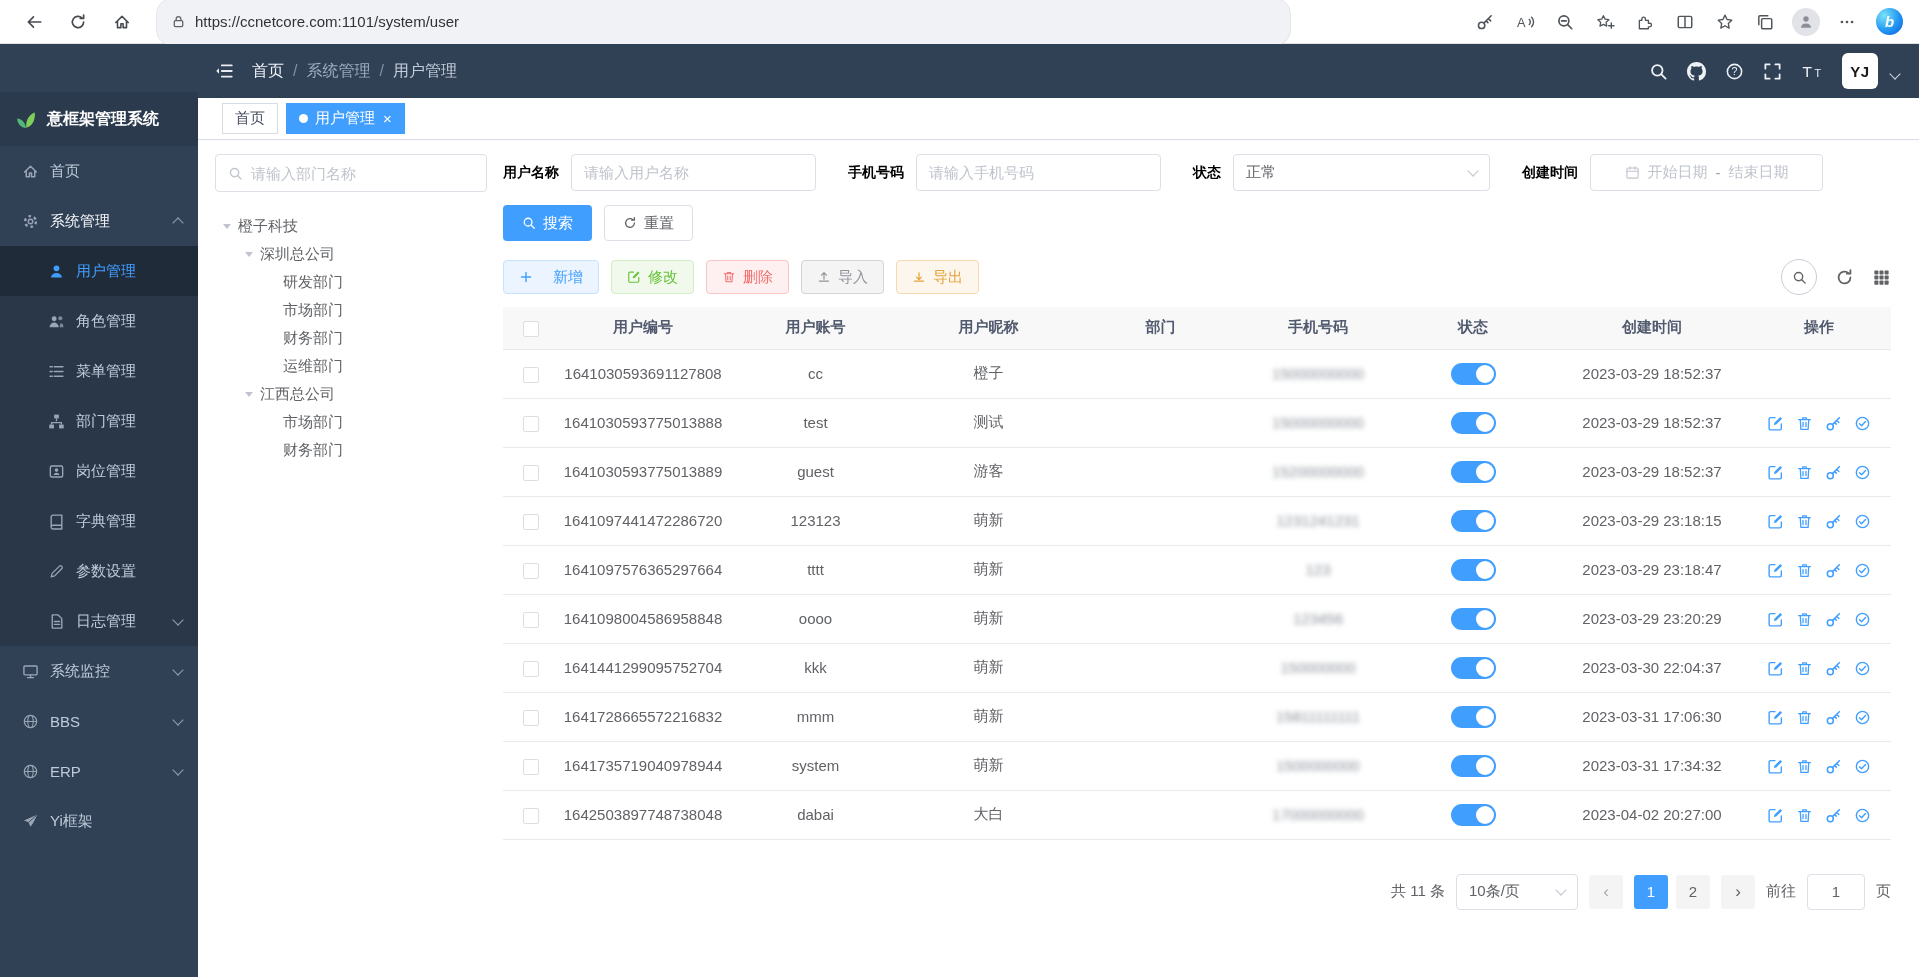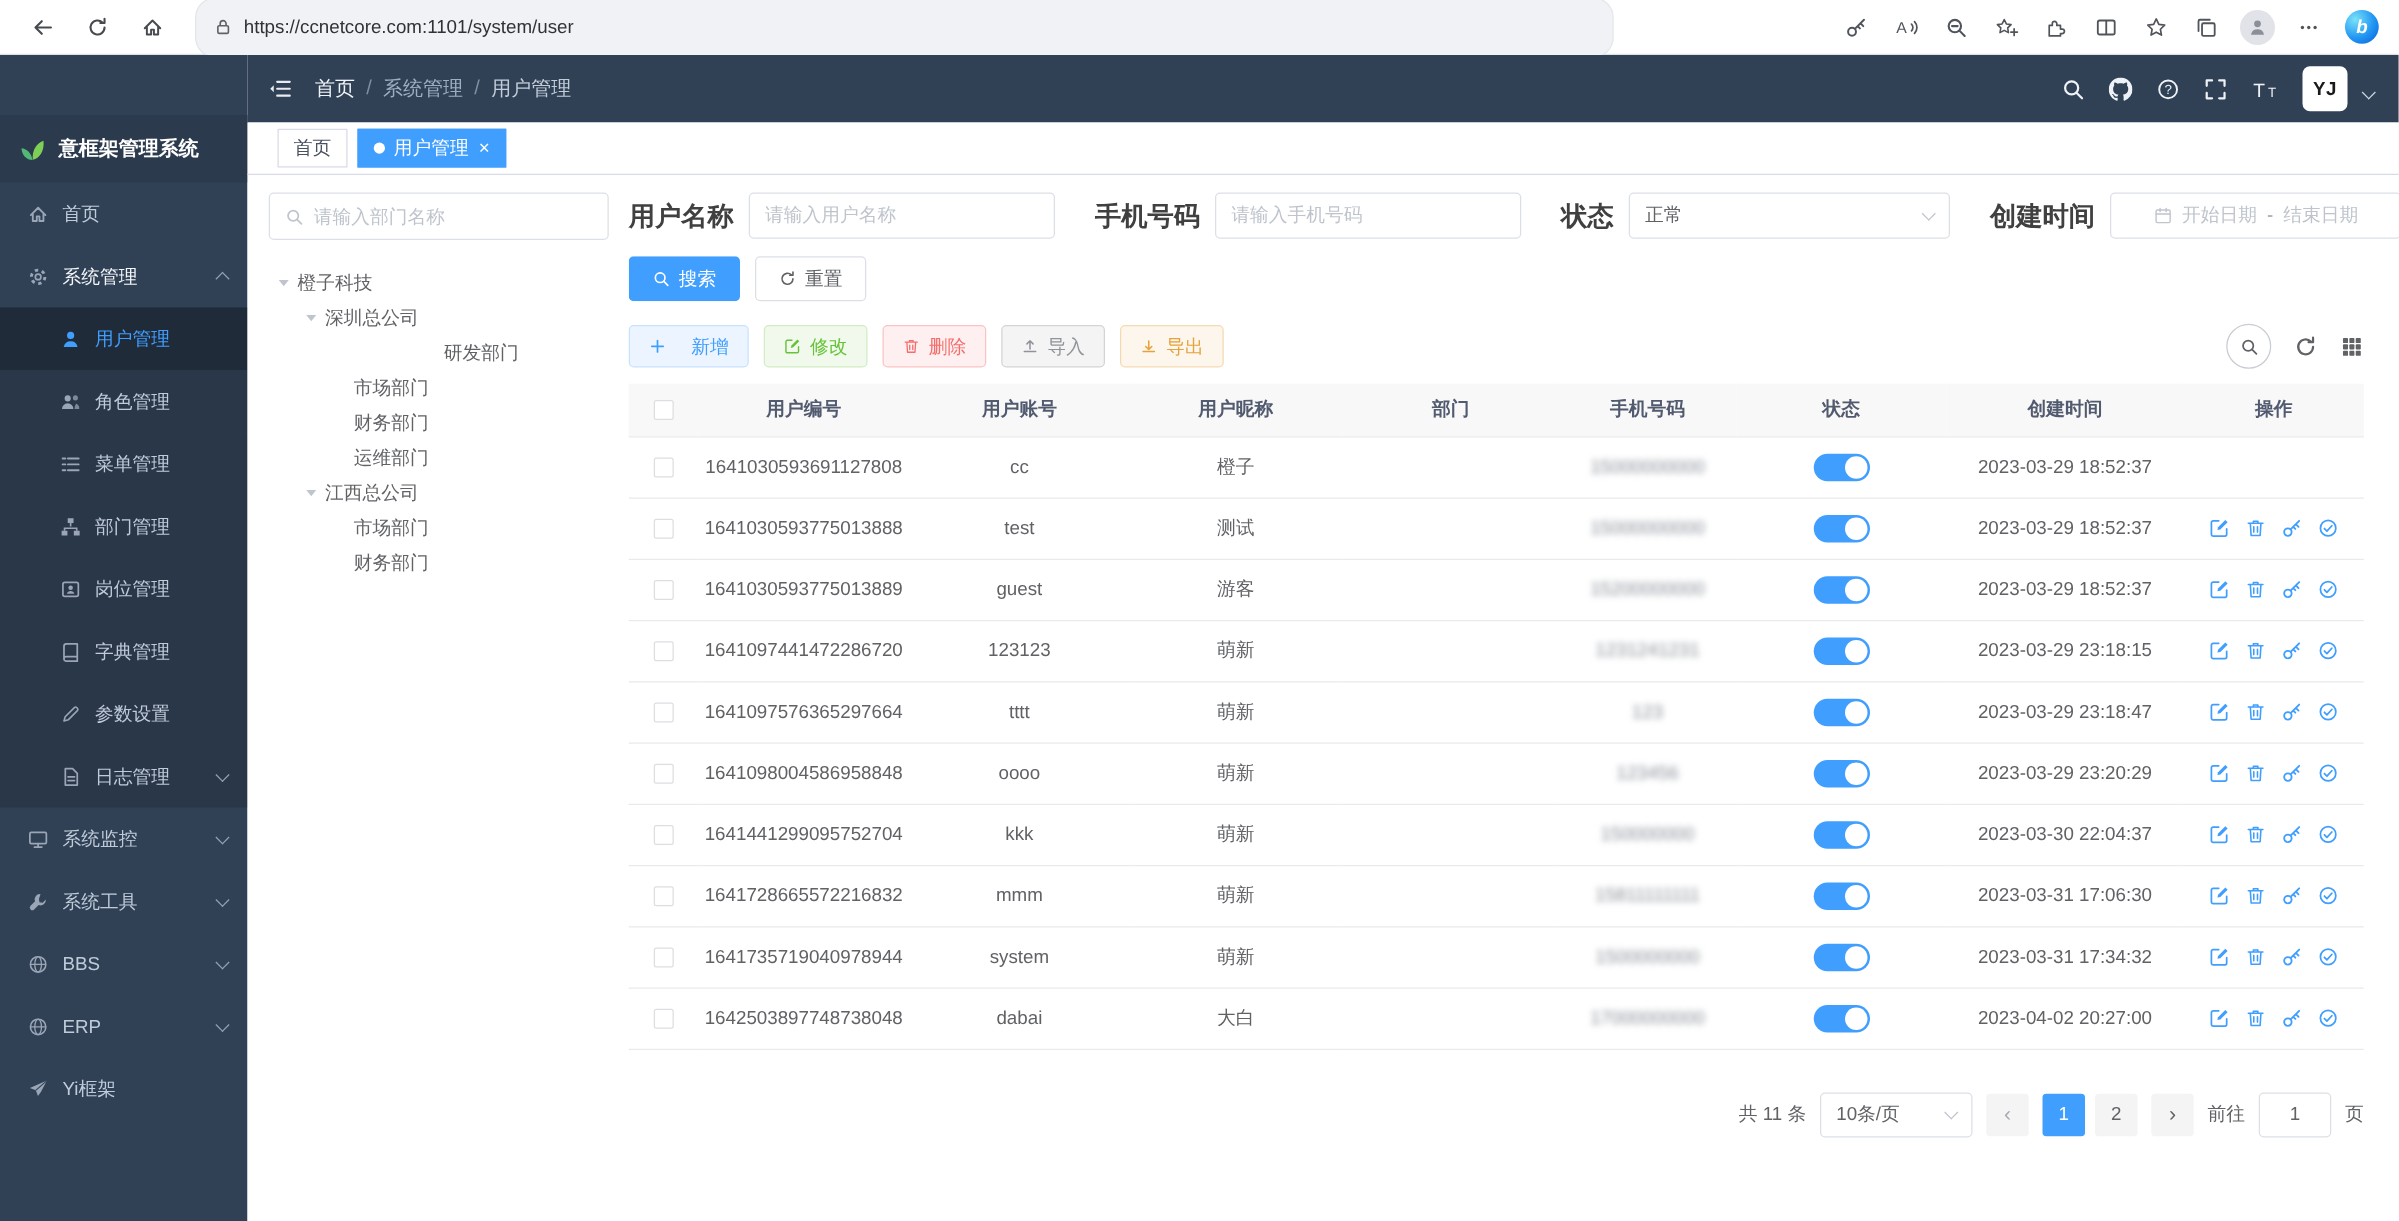--- a/index.html
+++ b/index.html
@@ -75,21 +75,21 @@
 .tree{margin-top:20px;}
 .tree-node{display:flex;align-items:center;height:28px;font-size:15px;color:#606266;cursor:pointer;}
 .tree-caret{width:0;height:0;border:4.5px solid transparent;border-top:5.5px solid #c0c4cc;margin:5px 7px 0 0;}
 .tree-caret-spacer{width:9px;height:1px;margin-right:7px;display:inline-block;}
 .right-panel{flex:1;min-width:0;}
 
 
 .filter-row{display:flex;align-items:center;margin-bottom:14px;}
 .f-group{display:flex;align-items:center;}
 .f-group + .f-group{margin-left:32px;}
-.f-label{font-size:21px;font-weight:bold;color:#404040;margin-right:12px;white-space:nowrap;}
+.f-label{font-size:14px;font-weight:bold;color:#000000;margin-right:12px;white-space:nowrap;}
 input::placeholder{color:#bfc4cc;}
 .f-input{width:245px;height:37px;border:1px solid #dcdfe6;border-radius:4px;padding:0 12px;font-size:15px;color:#606266;font-family:inherit;outline:none;background:#fff;}
 .f-select{width:257px;height:37px;border:1px solid #dcdfe6;border-radius:4px;display:flex;align-items:center;justify-content:space-between;padding:0 12px;background:#fff;cursor:pointer;}
 .sel-val{font-size:15px;color:#606266;}
 .sel-chev{width:8px;height:8px;border-right:1.6px solid #c0c4cc;border-bottom:1.6px solid #c0c4cc;transform:rotate(45deg);margin-top:-3px;}
 .f-date{width:233px;height:37px;border:1px solid #dcdfe6;border-radius:4px;display:flex;align-items:center;justify-content:center;gap:8px;background:#fff;cursor:pointer;}
 .f-date [data-icon]{width:15px;height:15px;color:#c0c4cc;}
 .ph{font-size:15px;color:#bfc4cc;white-space:nowrap;}
 .date-dash{font-size:15px;color:#9aa0a8;}
 
@@ -362,29 +362,20 @@
             <span class="mi-icon" data-icon="monitor">
               <svg viewBox="0 0 16 16">
                 <rect x="1.8" y="2.8" width="12.4" height="8.4" rx="1" fill="none" stroke="currentColor" stroke-width="1.3"></rect>
                 <path d="M8 11.2v2M5.2 13.8h5.6" stroke="currentColor" stroke-width="1.3" stroke-linecap="round"></path>
               </svg>
             </span>
             <span class="mi-label">系统监控</span>
             <span class="mi-arrow chev down"></span>
           </div>
           <div class="menu-item">
-            <span class="mi-icon" data-icon="tool">
-              <svg viewBox="0 0 16 16">
-                <path d="M9.8 2.2a3.9 3.9 0 0 0-4.1 5.4L2.3 11a1.9 1.9 0 0 0 2.7 2.7l3.4-3.4a3.9 3.9 0 0 0 5.4-4.1L11.4 8.6 9 8.2 8.6 5.8Z" fill="currentColor"></path>
-              </svg>
-            </span>
-            <span class="mi-label">系统工具</span>
-            <span class="mi-arrow chev down"></span>
-          </div>
-          <div class="menu-item">
             <span class="mi-icon" data-icon="globe">
               <svg viewBox="0 0 16 16">
                 <circle cx="8" cy="8" r="5.8" fill="none" stroke="currentColor" stroke-width="1.2"></circle>
                 <ellipse cx="8" cy="8" rx="2.5" ry="5.8" fill="none" stroke="currentColor" stroke-width="1"></ellipse>
                 <path d="M2.2 8h11.6" stroke="currentColor" stroke-width="1"></path>
               </svg>
             </span>
             <span class="mi-label">BBS</span>
             <span class="mi-arrow chev down"></span>
           </div>
@@ -485,21 +476,21 @@
           </div>
           <div class="tree" id="tree">
               <div class="tree-node" style="padding-left: 8px;">
                 <span class="tree-caret"></span>
                 <span class="tree-label">橙子科技</span>
               </div>
               <div class="tree-node" style="padding-left: 30px;">
                 <span class="tree-caret"></span>
                 <span class="tree-label">深圳总公司</span>
               </div>
-              <div class="tree-node" style="padding-left: 52px; justify-content: center;">
+              <div class="tree-node" style="padding-left: 52px;">
                 <span class="tree-caret-spacer"></span>
                 <span class="tree-label">研发部门</span>
               </div>
               <div class="tree-node" style="padding-left: 52px;">
                 <span class="tree-caret-spacer"></span>
                 <span class="tree-label">市场部门</span>
               </div>
               <div class="tree-node" style="padding-left: 52px;">
                 <span class="tree-caret-spacer"></span>
                 <span class="tree-label">财务部门</span>

